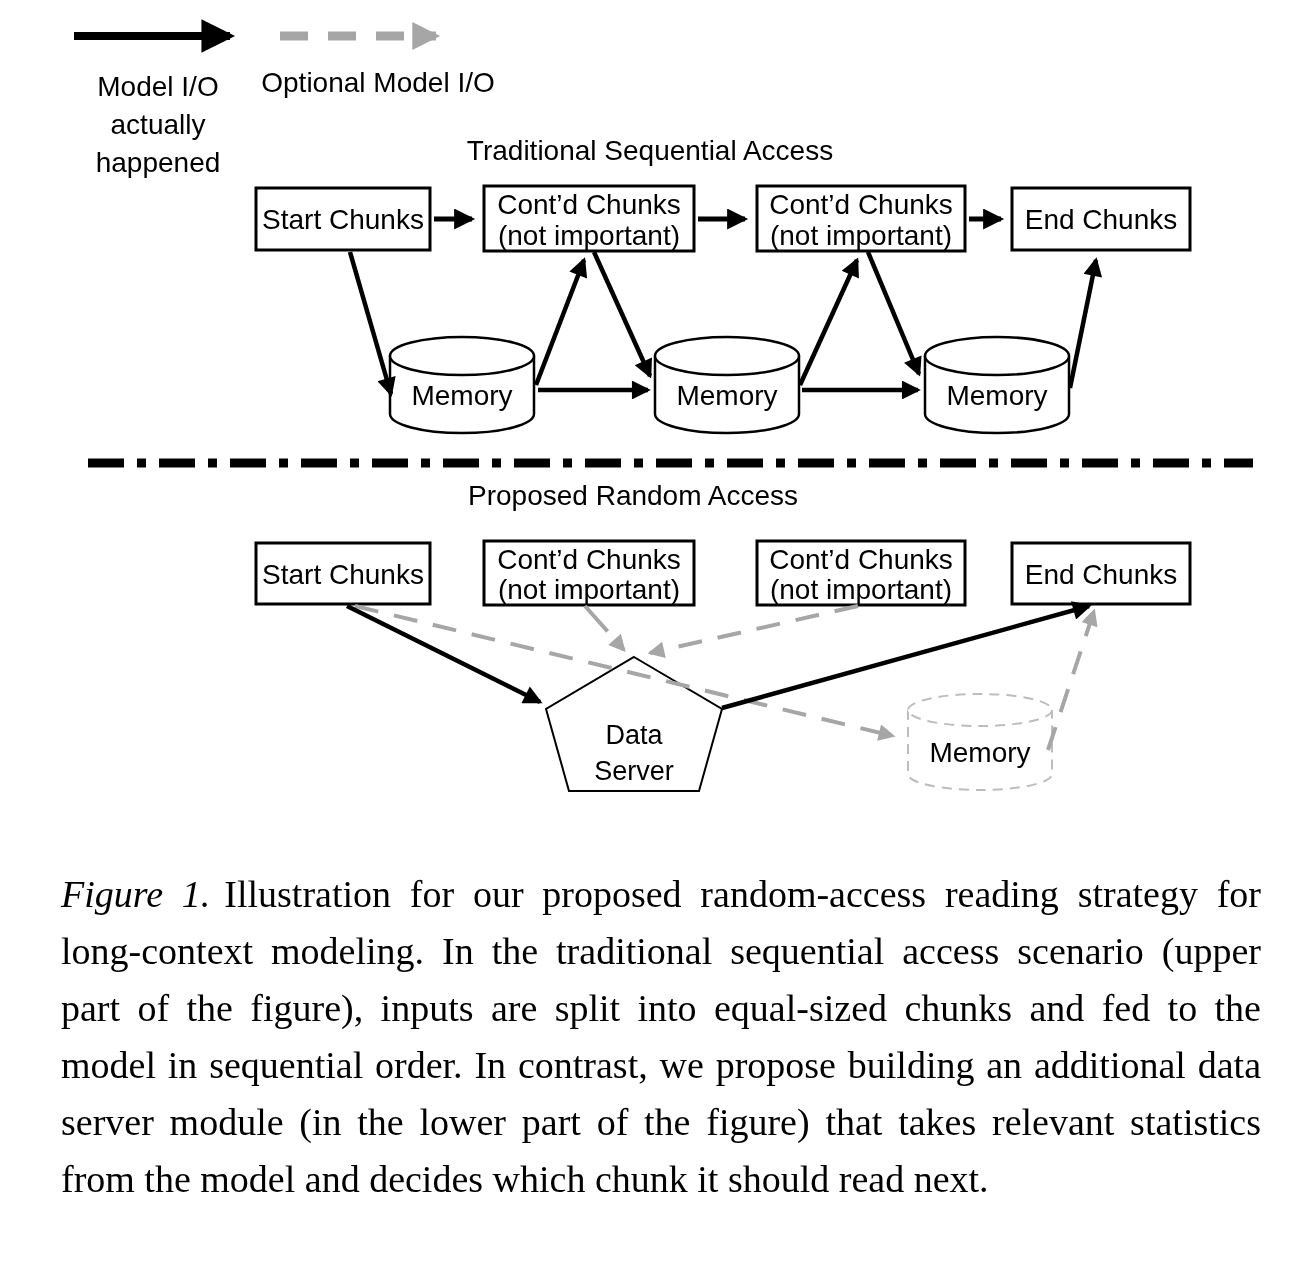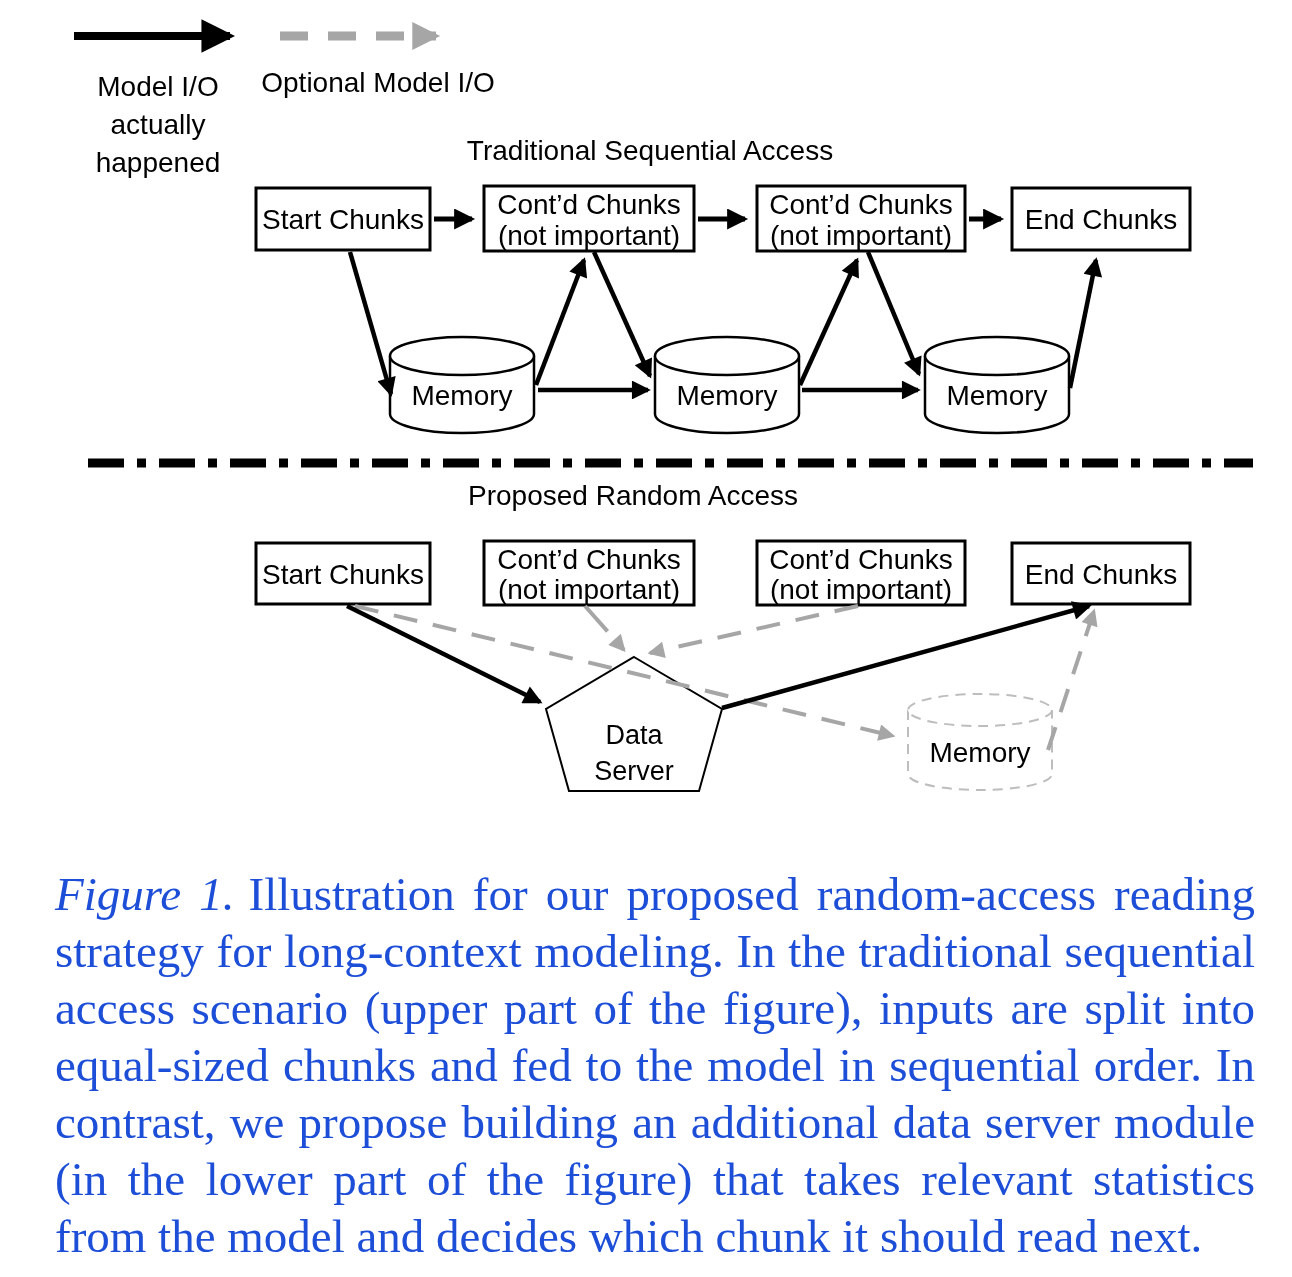--- a/index.html
+++ b/index.html
@@ -4,23 +4,23 @@
 <style>
   html,body{margin:0;padding:0;background:#ffffff;}
   body{width:1292px;height:1277px;position:relative;overflow:hidden;
        font-family:"Liberation Sans",sans-serif;}
   #figure-svg{position:absolute;left:0;top:0;}
   svg text{fill:#000;font-family:"Liberation Sans",sans-serif;}
   .node-label{font-size:28px;text-anchor:middle;}
   .diag-title{font-size:28px;text-anchor:middle;}
   .legend-label{font-size:28px;text-anchor:middle;}
   .server-label{font-size:27px;text-anchor:middle;}
-  .caption{position:absolute;left:55px;top:866px;width:1200px;
-           font-family:"Liberation Serif",serif;font-size:47px;line-height:57px;
-           color:#1d4ed8;text-align:justify;}
+  .caption{position:absolute;left:61px;top:866px;width:1200px;
+           font-family:"Liberation Serif",serif;font-size:38px;line-height:57px;
+           color:#000000;text-align:justify;}
   .fig-label{font-style:italic;margin-right:14px;}
 </style>
 </head>
 <body>
 
 <svg id="figure-svg" width="1292" height="860" viewBox="0 0 1292 860">
   <defs>
     <marker id="ah-black" viewBox="0 0 10 10" refX="8.5" refY="5" markerWidth="5" markerHeight="4.2" orient="auto-start-reverse">
       <path d="M0,0 L10,5 L0,10 Z" fill="#000000"></path>
     </marker>

